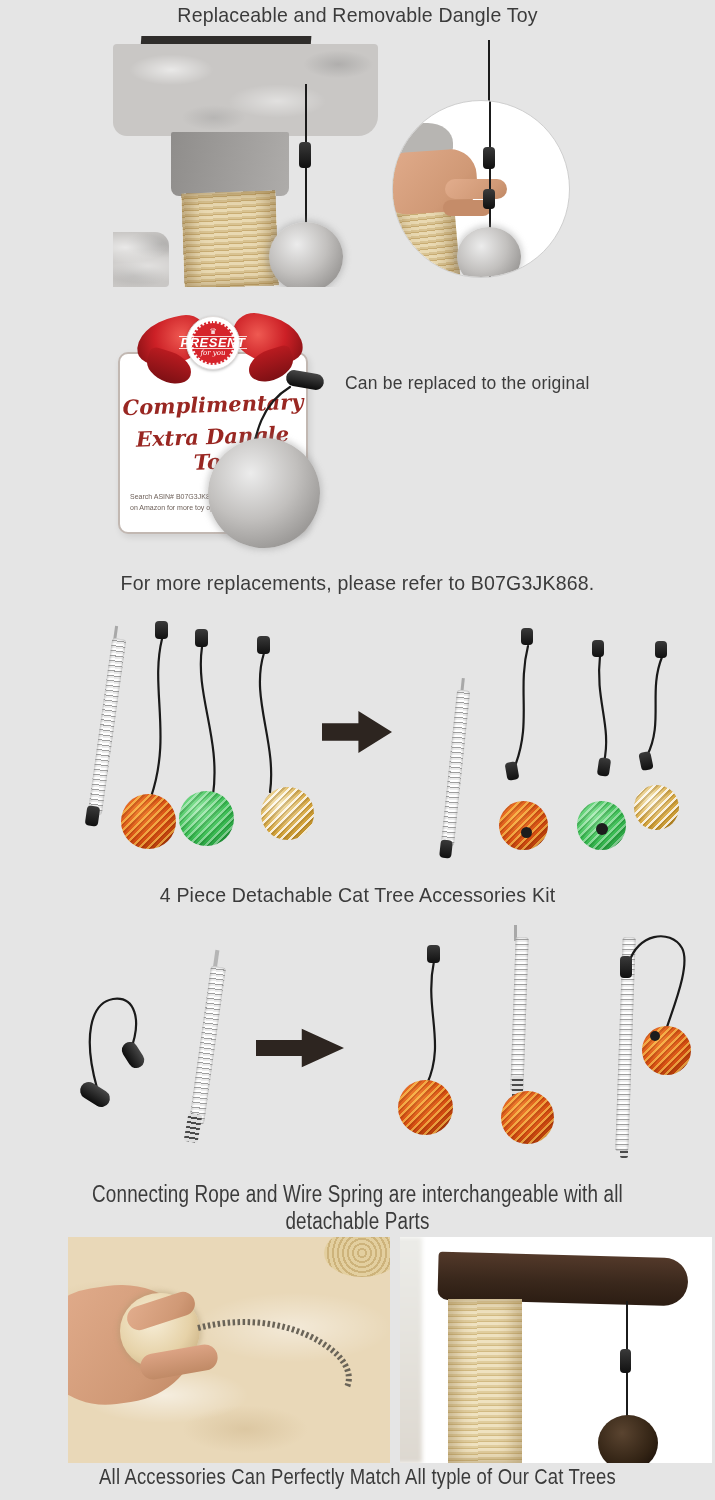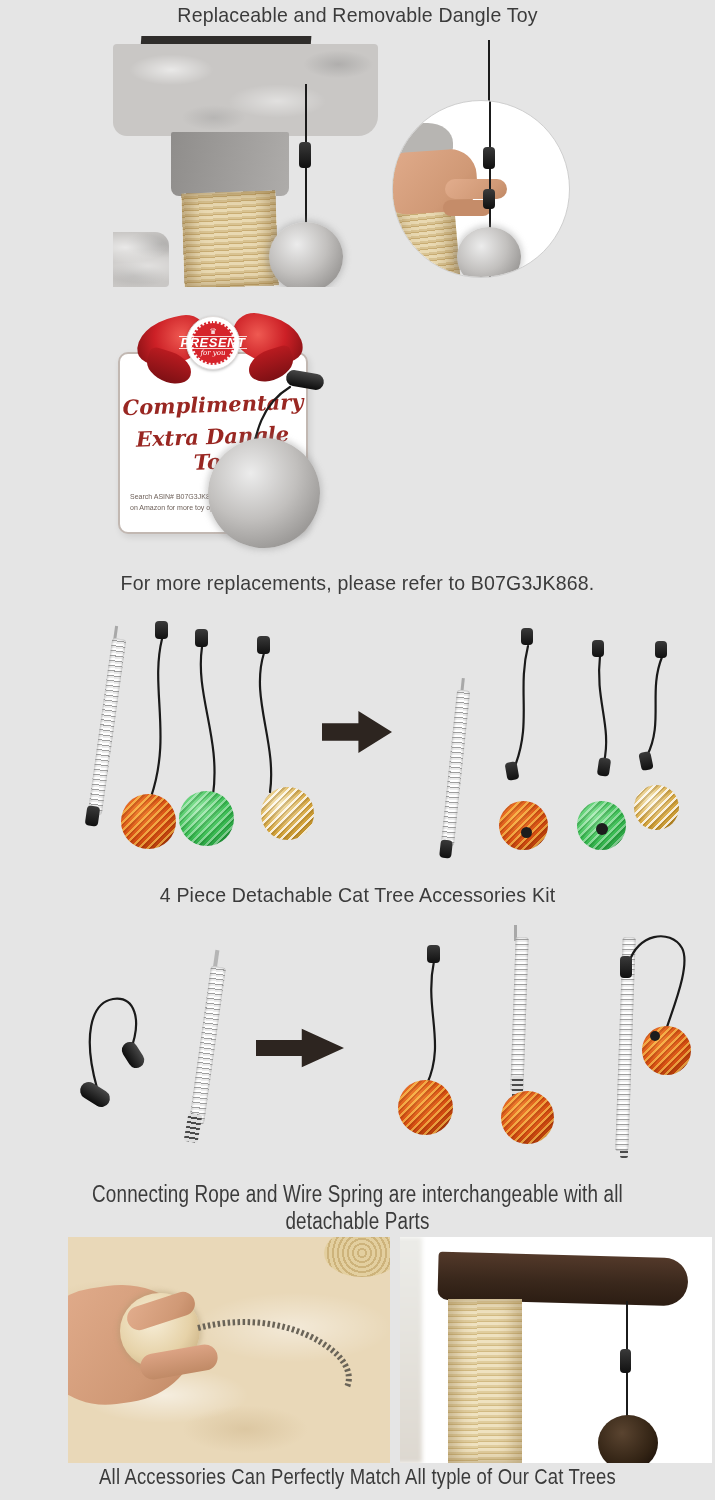--- a/index.html
+++ b/index.html
@@ -117,20 +117,21 @@
         <div class="badge-crown">♛</div>
         <div class="badge-title">PRESENT</div>
         <div class="badge-sub">for you</div>
       </div>
     </div>
   </div>
   <div class="abs pom-gray z5" style="left:208px;top:438px;width:112px;height:110px"></div>
   <div class="abs pill z6" style="left:286px;top:372px;width:38px;height:16px;transform:rotate(10deg)"></div>
 
   <div class="abs note" style="left:345px;top:372px;width:280px">
+    <div>Can be replaced to the original</div>
   </div>
 
   <div class="abs spring z2" style="left:100px;top:638px;width:14px;height:177px;transform:rotate(8deg)"></div>
   <div class="abs" style="left:114px;top:626px;width:3px;height:16px;background:#a8a8a8;transform:rotate(8deg)"></div>
   <div class="abs cap z3" style="left:86px;top:806px;width:13px;height:20px;transform:rotate(8deg)"></div>
 
   <div class="abs cap z6" style="left:155px;top:621px;width:13px;height:18px"></div>
   <div class="abs cap z6" style="left:195px;top:629px;width:13px;height:18px"></div>
   <div class="abs cap z6" style="left:257px;top:636px;width:13px;height:18px"></div>
   <div class="abs ball ball-orange z6" style="left:121px;top:794px;width:55px;height:55px"></div>

